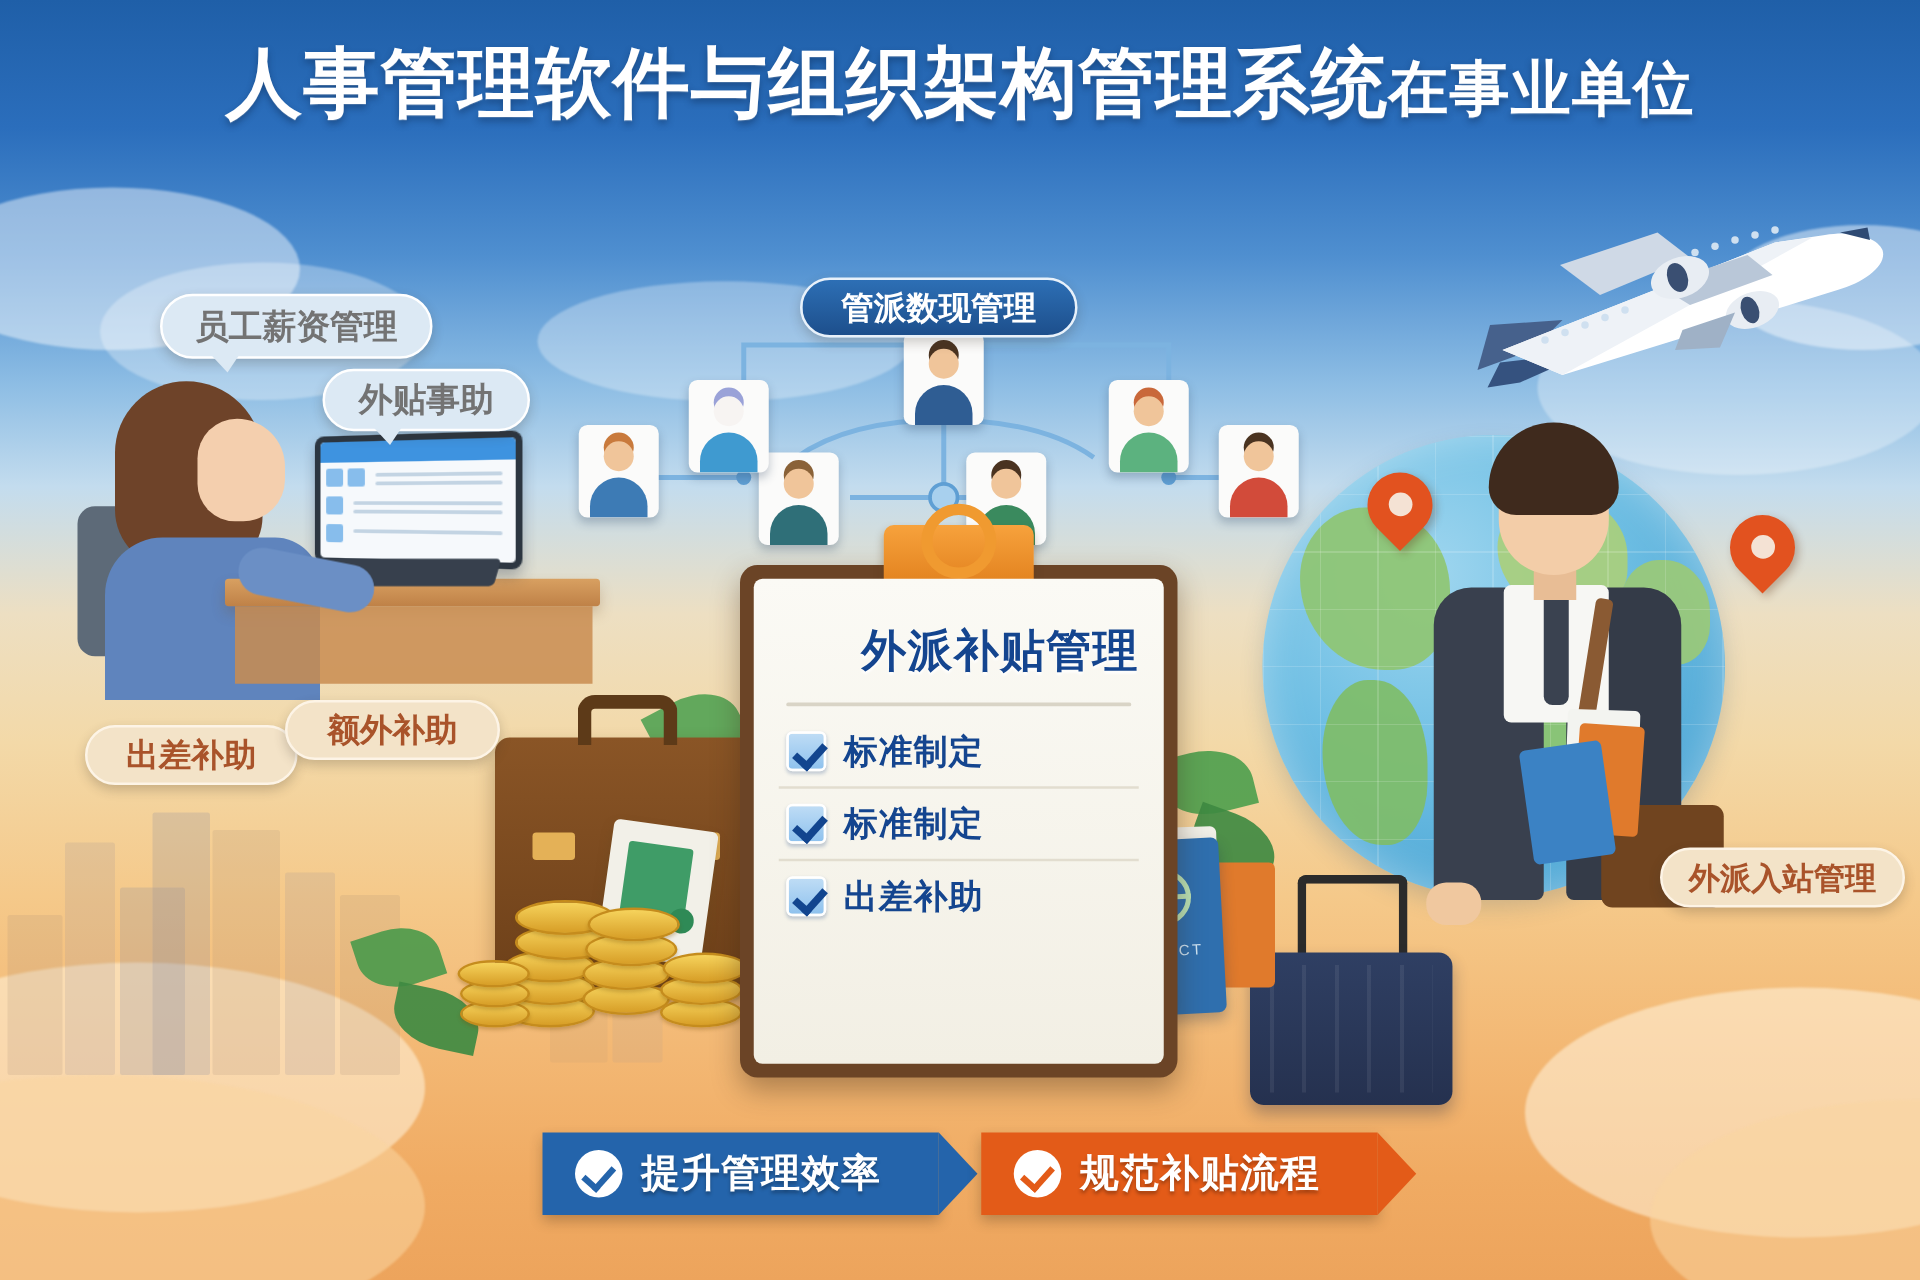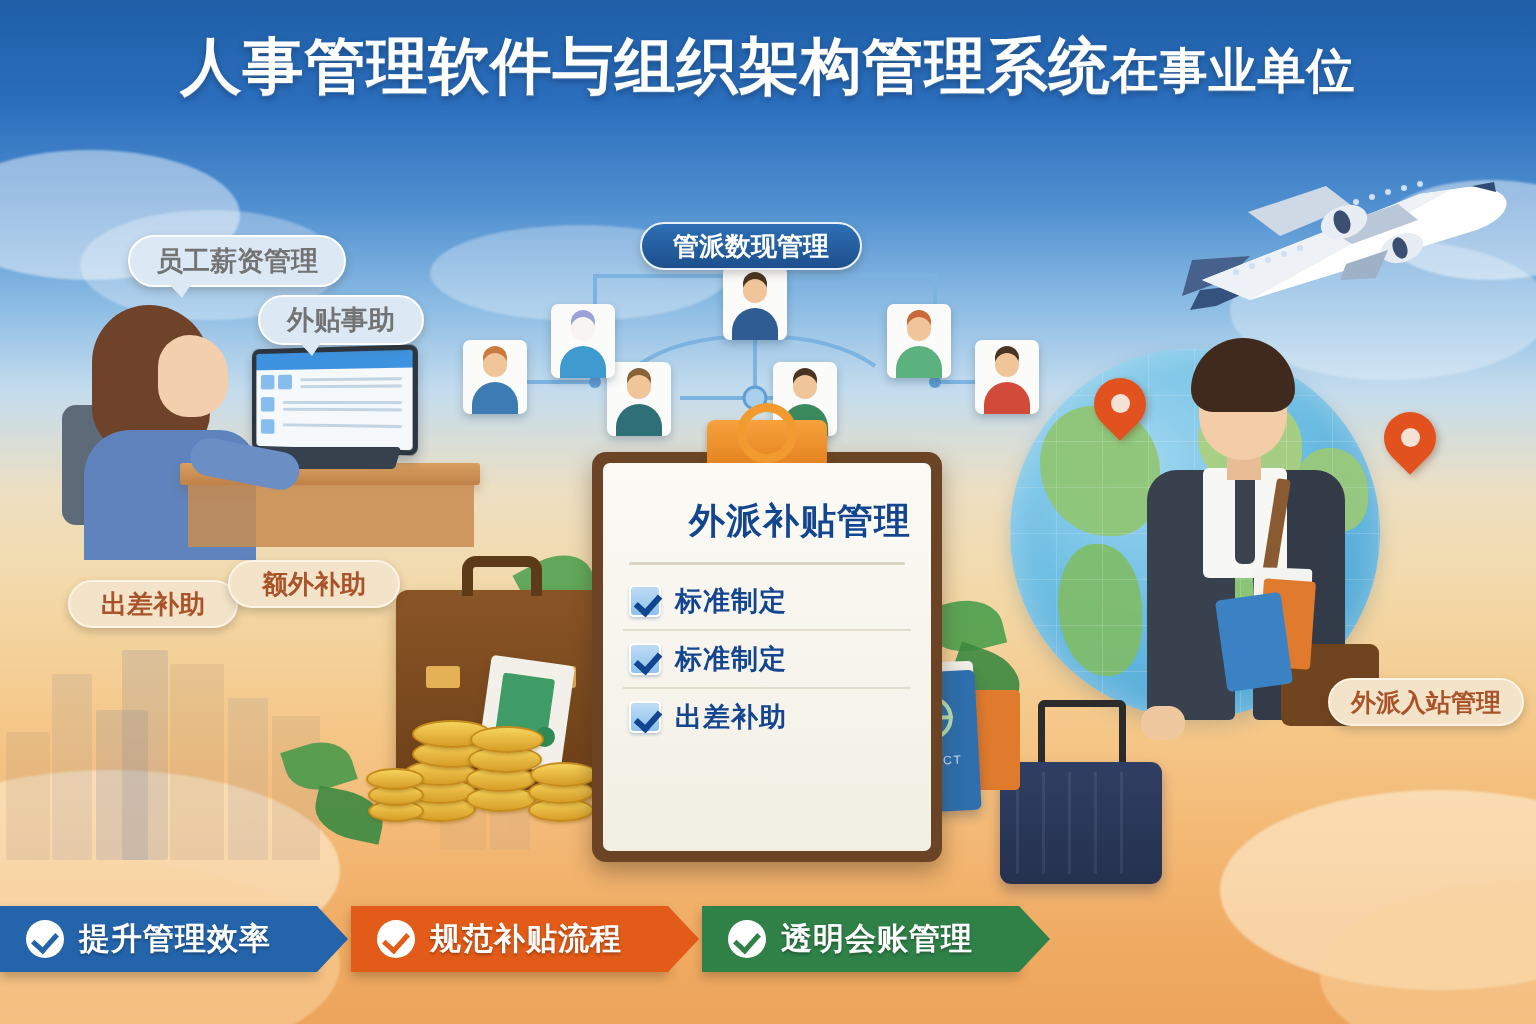--- a/index.html
+++ b/index.html
@@ -173,21 +173,21 @@
     content:""; position:absolute; left:9px; top:3px;
     width:10px; height:19px;
     border-right:6px solid #12458f; border-bottom:6px solid #12458f;
     transform:rotate(42deg);
   }
   .clip-text { font-size:27px; font-weight:bold; color:#14458f; letter-spacing:1px;text-align:right; }
 
   
   .banners {
     position:absolute; left:0; bottom:52px; width:1536px;
-    display:flex; justify-content:flex-start; align-items:center; z-index:34;margin-top:13px;
+    display:flex; justify-content:center; align-items:center; z-index:34;margin-top:13px;
   }
   .banner {
     position:relative;
     height:66px;
     display:flex; align-items:center; gap:15px;
     padding:0 46px 0 26px;
     color:#ffffff; font-size:31px; font-weight:bold;
     letter-spacing:1px;
     box-shadow:0 5px 10px rgba(60,40,20,0.3);
     text-shadow:0 2px 3px rgba(0,0,0,0.3);
@@ -647,19 +647,15 @@
 
   <div class="banners">
     <div class="banner b-blue">
       <div class="tick"></div>
       <span>提升管理效率</span>
     </div>
     <div class="banner b-orange">
       <div class="tick"></div>
       <span>规范补贴流程</span>
     </div>
-    <div class="banner b-green">
-      <div class="tick"></div>
-      <span>透明会账管理</span>
-    </div>
   </div>
 
 </div>
 
 </body></html>

